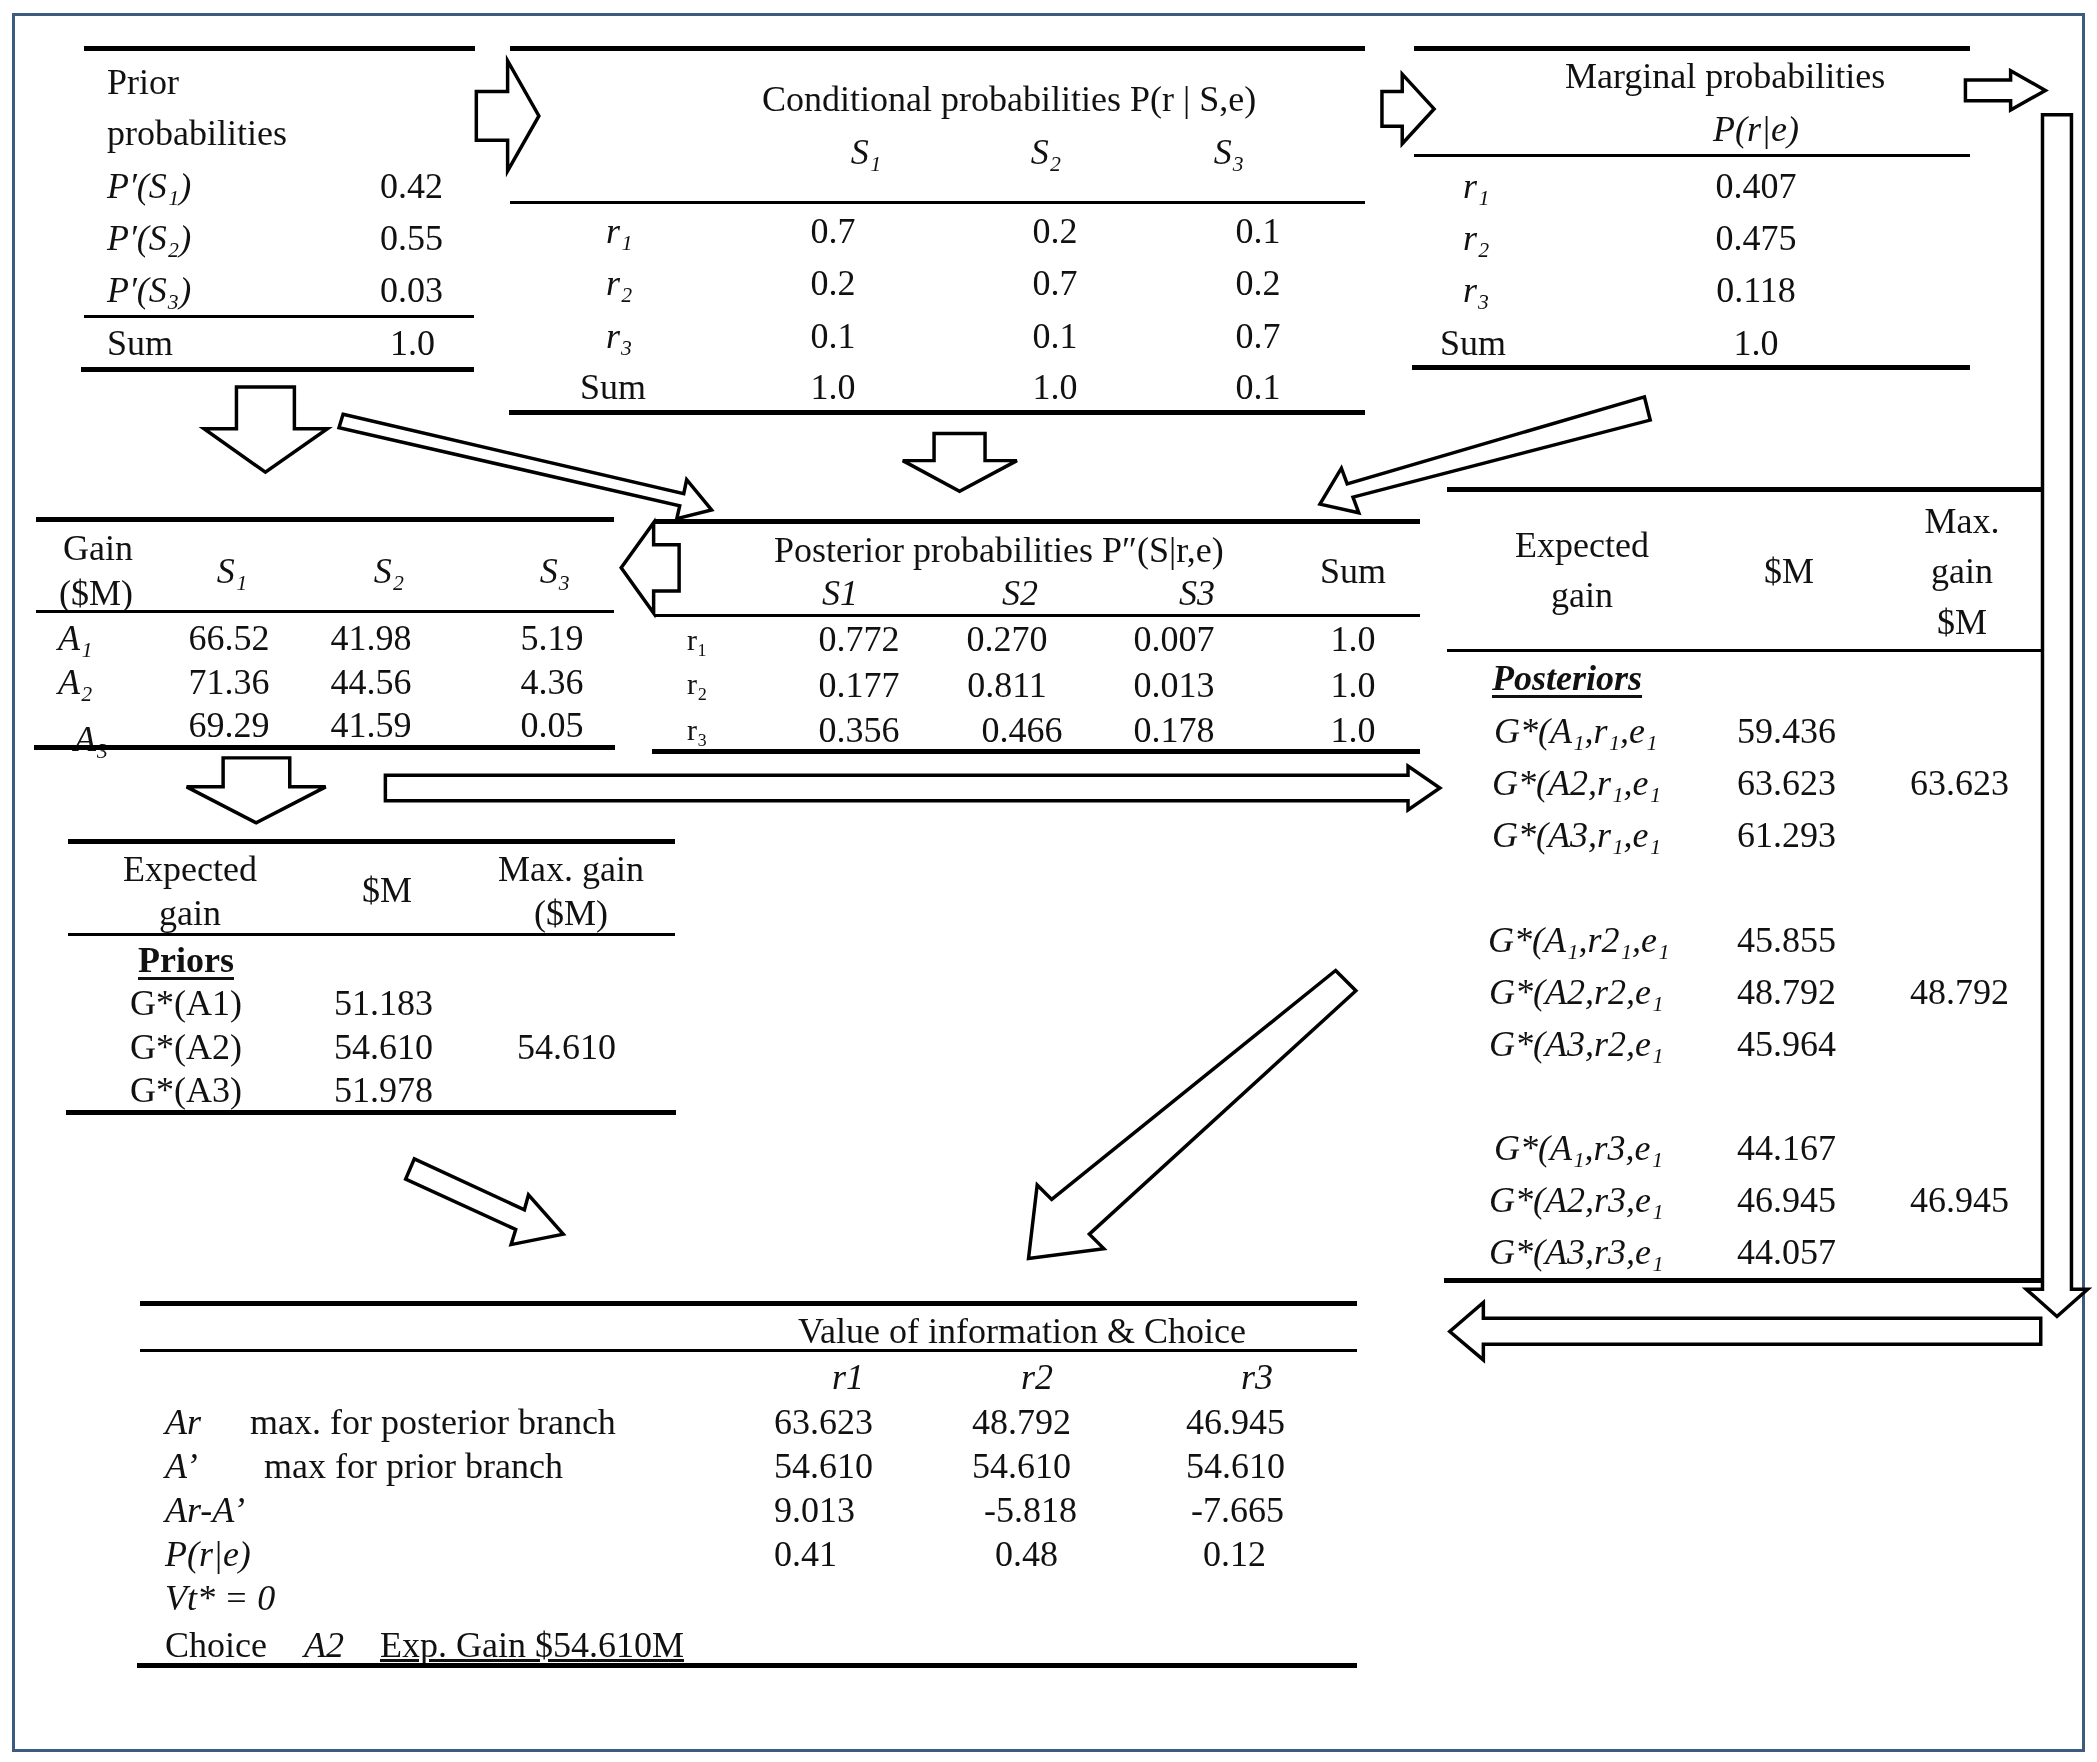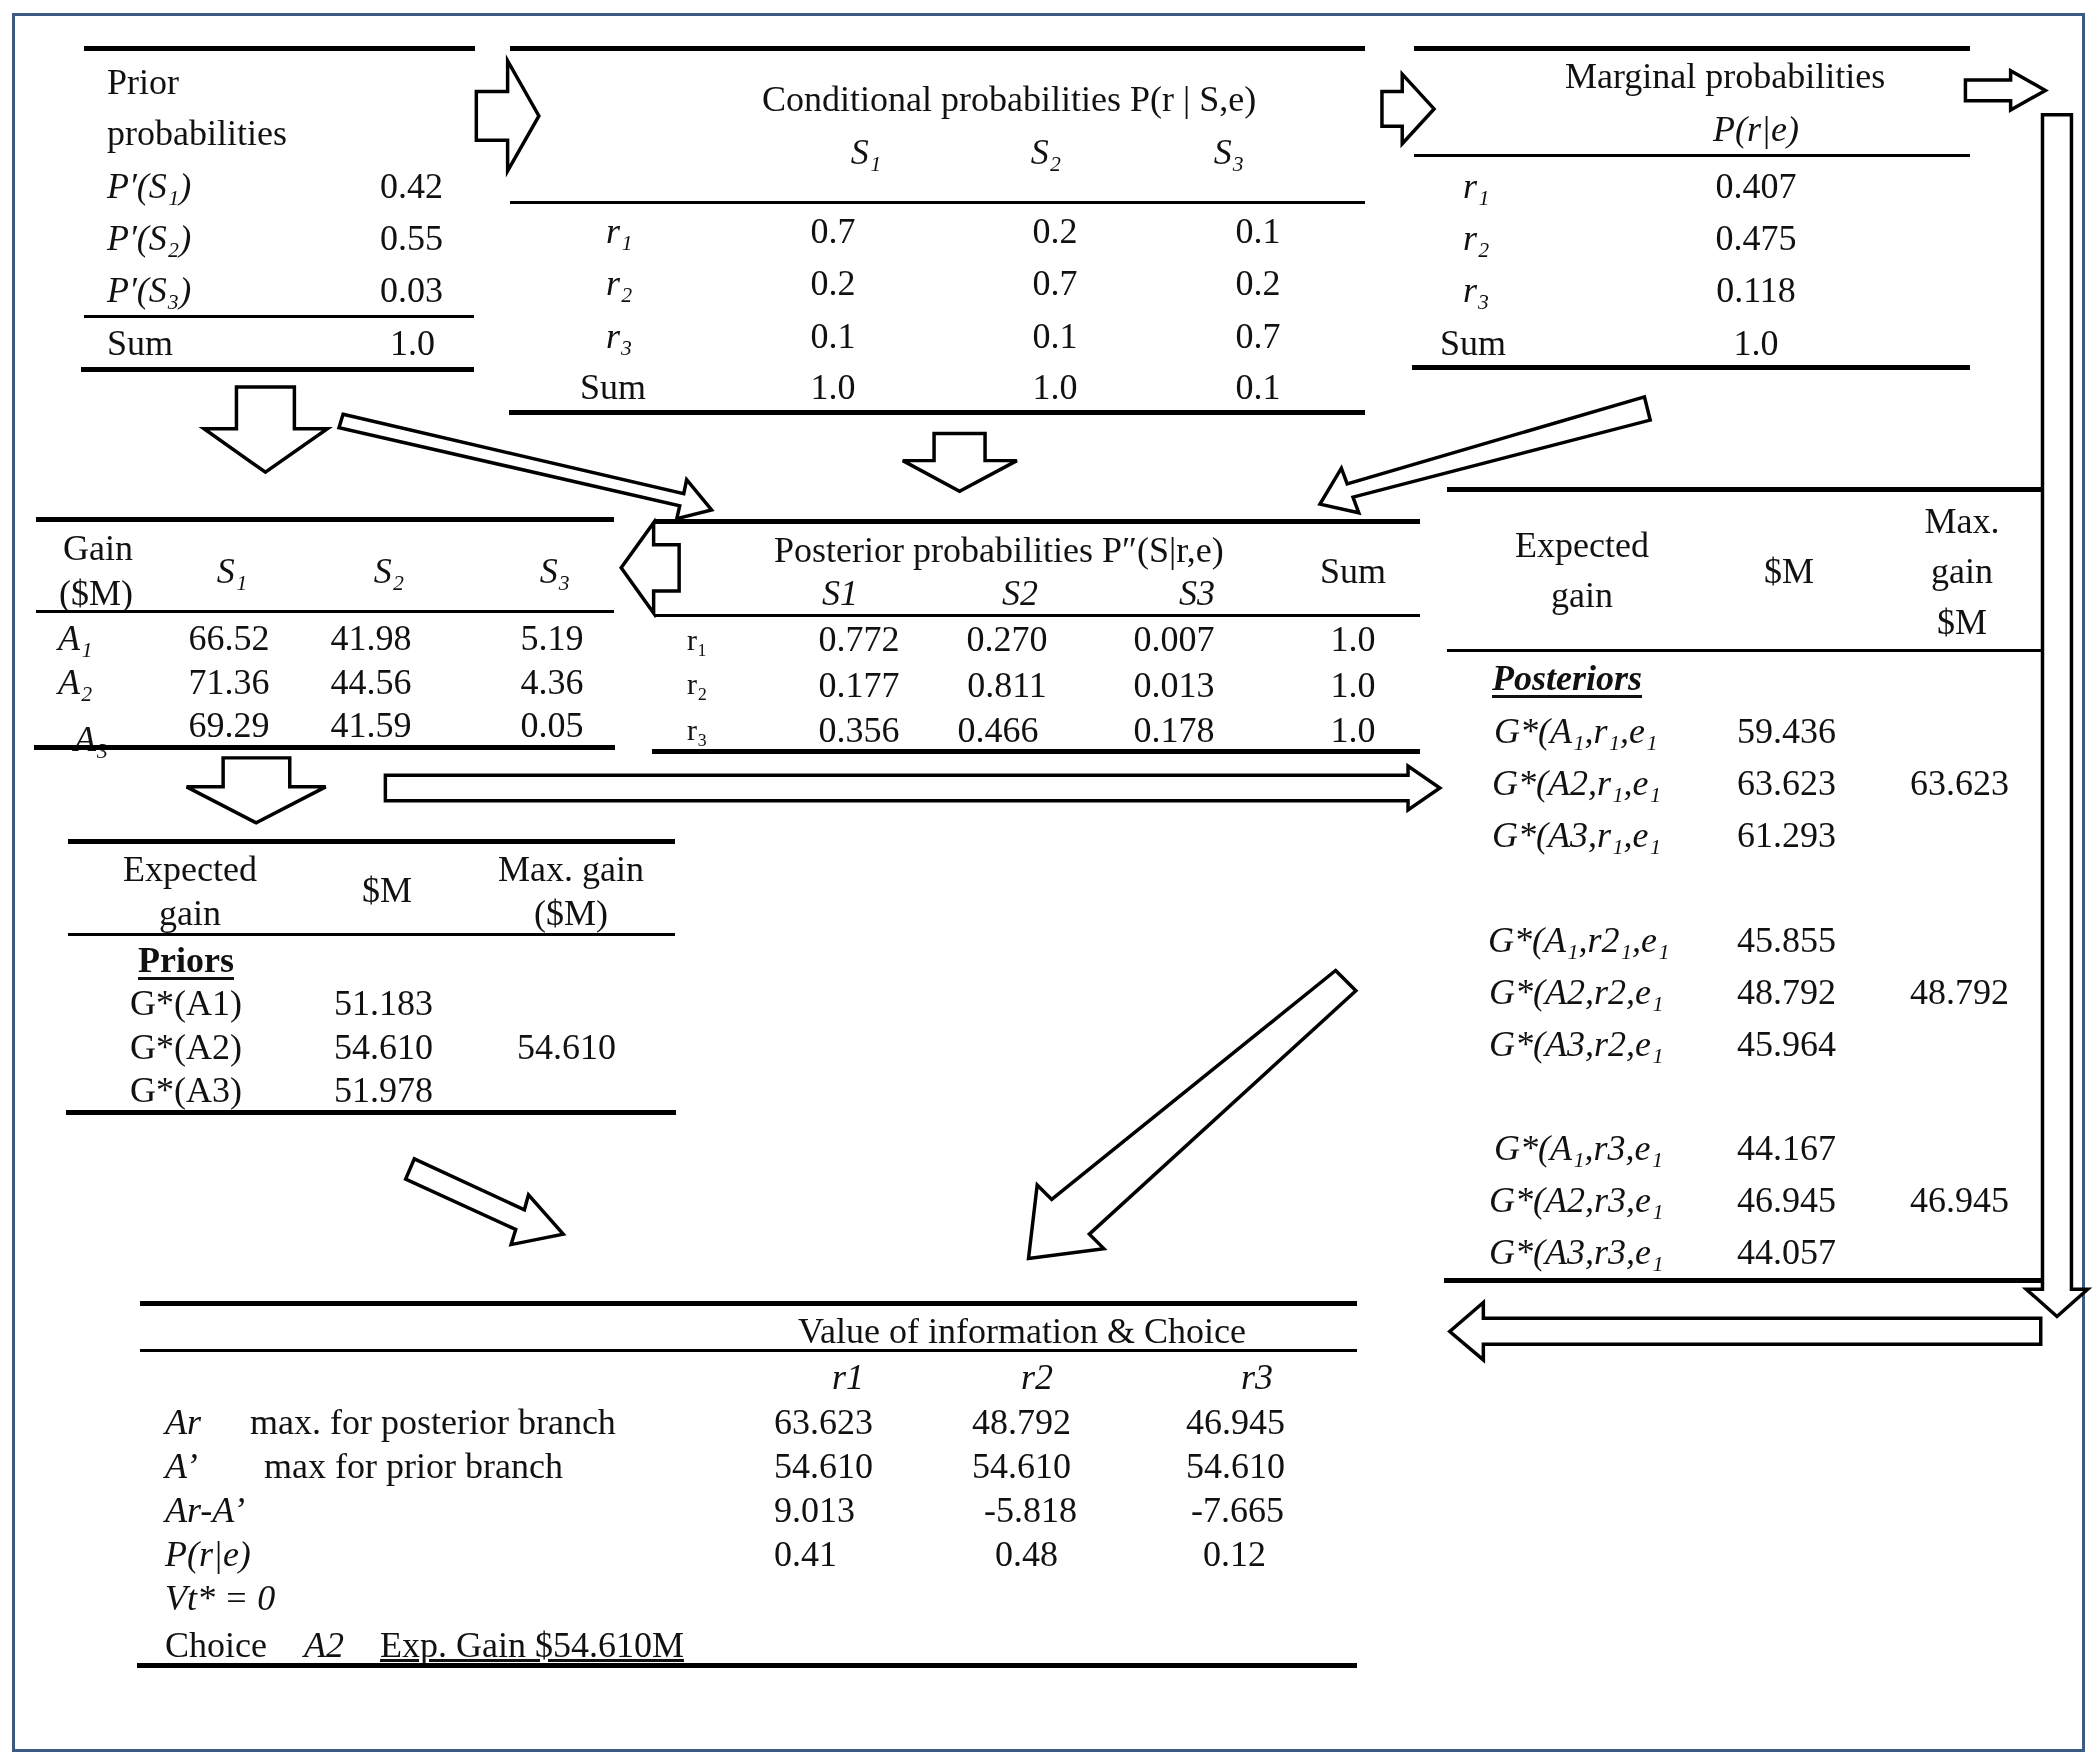--- a/index.html
+++ b/index.html
@@ -126,21 +126,21 @@
   <div class="t c" style="left:1353px;top:621px;">1.0</div>
 
   <div class="t" style="left:687px;top:669px;font-size:30px;">r₂</div>
   <div class="t c" style="left:859px;top:667px;">0.177</div>
   <div class="t c" style="left:1007px;top:667px;">0.811</div>
   <div class="t c" style="left:1174px;top:667px;">0.013</div>
   <div class="t c" style="left:1353px;top:667px;">1.0</div>
 
   <div class="t" style="left:687px;top:715px;font-size:30px;">r₃</div>
   <div class="t c" style="left:859px;top:712px;">0.356</div>
-  <div class="t c" style="left:998px;top:712px;text-align:right;">0.466</div>
+  <div class="t c" style="left:1022px;top:712px;text-align:right;">0.466</div>
   <div class="t c" style="left:1174px;top:712px;">0.178</div>
   <div class="t c" style="left:1353px;top:712px;">1.0</div>
   <div class="rule thick" style="left:652px;top:749px;width:768px;"></div>
 </div>
 
 <div>
   <div class="rule thick" style="left:68px;top:839px;width:607px;"></div>
   <div class="t c" style="left:190px;top:851px;">Expected</div>
   <div class="t c" style="left:190px;top:895px;">gain</div>
   <div class="t c" style="left:387px;top:872px;">$M</div>

